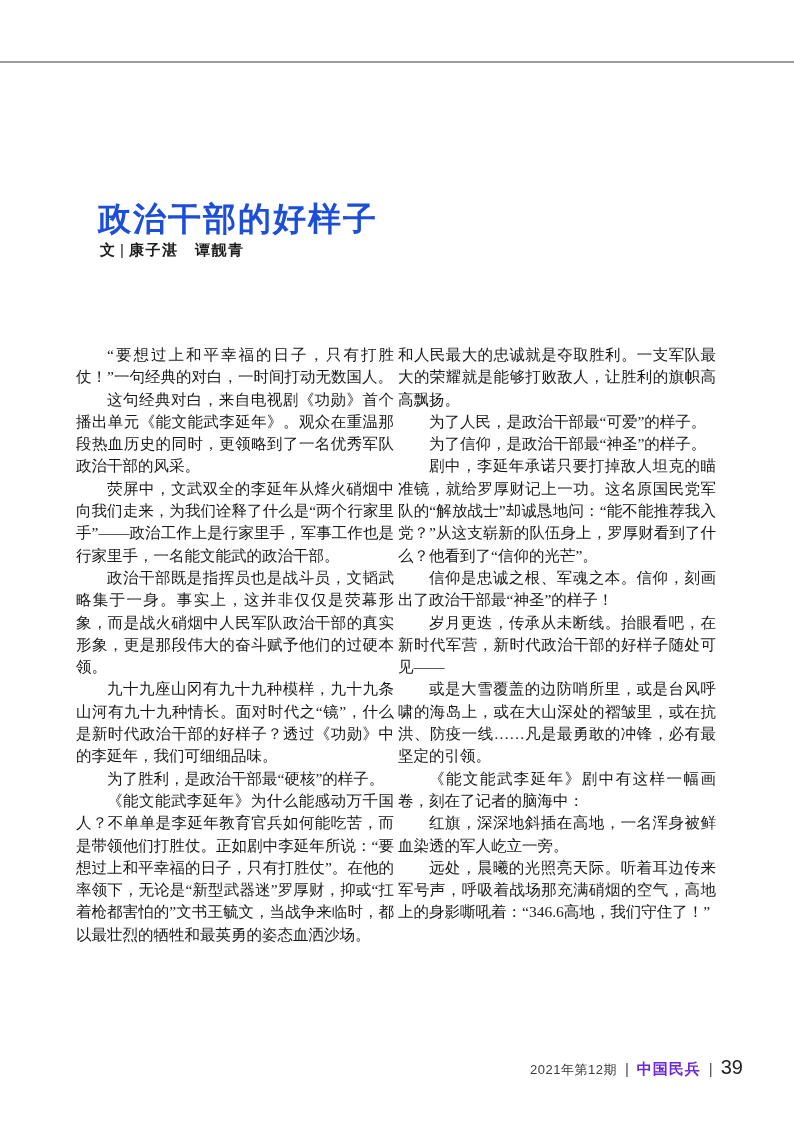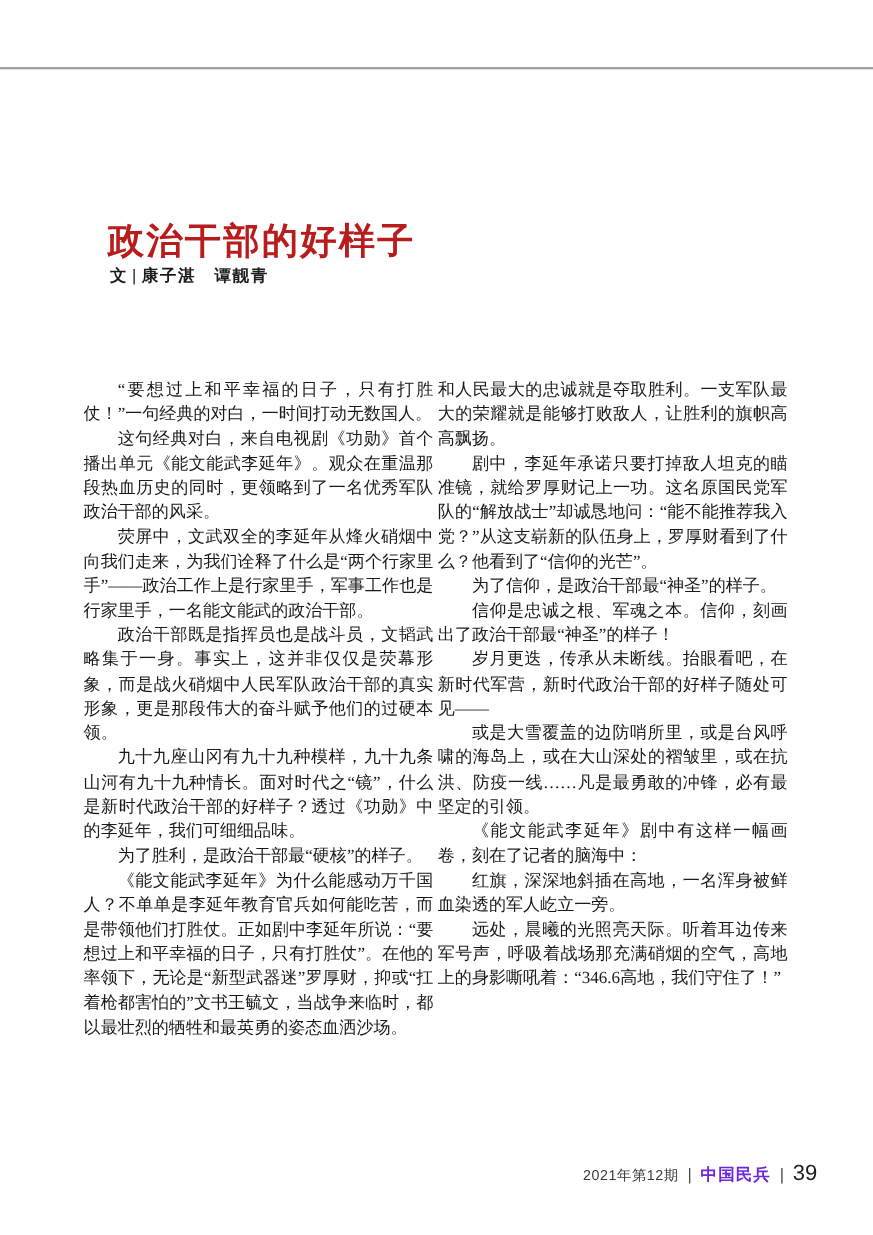--- a/index.html
+++ b/index.html
@@ -16,21 +16,21 @@
     left: 0; top: 61px;
     width: 100%; height: 2px;
     background: #9c9c9c;
   }
   .article-title {
     position: absolute;
     left: 98px; top: 179px;
     font-size: 33px;
     font-weight: bold;
     letter-spacing: 2px;
-    color: #b91c1c;
+    color: #1d4ed8;
     line-height: 1.1;
   }
   .byline {
     position: absolute;
     left: 100px; top: 241px;
     font-size: 15px;
     font-weight: bold;
     color: #1c1c1c;
     letter-spacing: 1px;
   }
@@ -88,22 +88,23 @@
         <p class="indent">“要想过上和平幸福的日子，只有打胜仗！”一句经典的对白，一时间打动无数国人。</p>
         <p class="indent">这句经典对白，来自电视剧《功勋》首个播出单元《能文能武李延年》。观众在重温那段热血历史的同时，更领略到了一名优秀军队政治干部的风采。</p>
         <p class="indent">荧屏中，文武双全的李延年从烽火硝烟中向我们走来，为我们诠释了什么是“两个行家里手”——政治工作上是行家里手，军事工作也是行家里手，一名能文能武的政治干部。</p>
         <p class="indent">政治干部既是指挥员也是战斗员，文韬武略集于一身。事实上，这并非仅仅是荧幕形象，而是战火硝烟中人民军队政治干部的真实形象，更是那段伟大的奋斗赋予他们的过硬本领。</p>
         <p class="indent">九十九座山冈有九十九种模样，九十九条山河有九十九种情长。面对时代之“镜”，什么是新时代政治干部的好样子？透过《功勋》中的李延年，我们可细细品味。</p>
         <p class="indent">为了胜利，是政治干部最“硬核”的样子。</p>
         <p class="indent">《能文能武李延年》为什么能感动万千国人？不单单是李延年教育官兵如何能吃苦，而是带领他们打胜仗。正如剧中李延年所说：“要想过上和平幸福的日子，只有打胜仗”。在他的率领下，无论是“新型武器迷”罗厚财，抑或“扛着枪都害怕的”文书王毓文，当战争来临时，都以最壮烈的牺牲和最英勇的姿态血洒沙场。</p>
       </div>
     <div class="column">
         <p class="">和人民最大的忠诚就是夺取胜利。一支军队最大的荣耀就是能够打败敌人，让胜利的旗帜高高飘扬。</p>
+        <p class="indent">为了人民，是政治干部最“可爱”的样子。</p>
+        <p class="indent">为了信仰，是政治干部最“神圣”的样子。</p>
         <p class="indent">剧中，李延年承诺只要打掉敌人坦克的瞄准镜，就给罗厚财记上一功。这名原国民党军队的“解放战士”却诚恳地问：“能不能推荐我入党？”从这支崭新的队伍身上，罗厚财看到了什么？他看到了“信仰的光芒”。</p>
-        <p class="indent">为了信仰，是政治干部最“神圣”的样子。</p>
         <p class="indent">信仰是忠诚之根、军魂之本。信仰，刻画出了政治干部最“神圣”的样子！</p>
         <p class="indent">岁月更迭，传承从未断线。抬眼看吧，在新时代军营，新时代政治干部的好样子随处可见——</p>
         <p class="indent">或是大雪覆盖的边防哨所里，或是台风呼啸的海岛上，或在大山深处的褶皱里，或在抗洪、防疫一线……凡是最勇敢的冲锋，必有最坚定的引领。</p>
         <p class="indent">《能文能武李延年》剧中有这样一幅画卷，刻在了记者的脑海中：</p>
         <p class="indent">红旗，深深地斜插在高地，一名浑身被鲜血染透的军人屹立一旁。</p>
         <p class="indent">远处，晨曦的光照亮天际。听着耳边传来军号声，呼吸着战场那充满硝烟的空气，高地上的身影嘶吼着：“346.6高地，我们守住了！”</p>
       </div>
   </div>
 
   <div class="footer">

